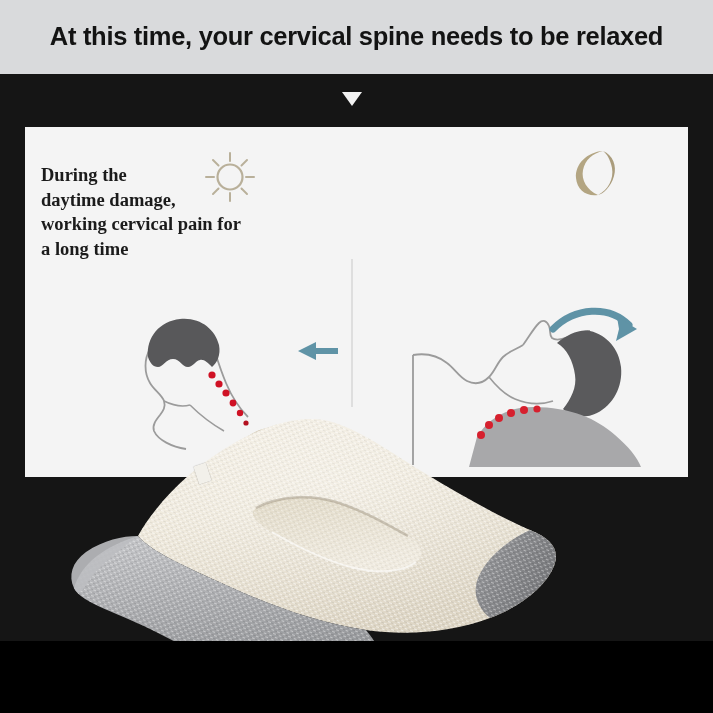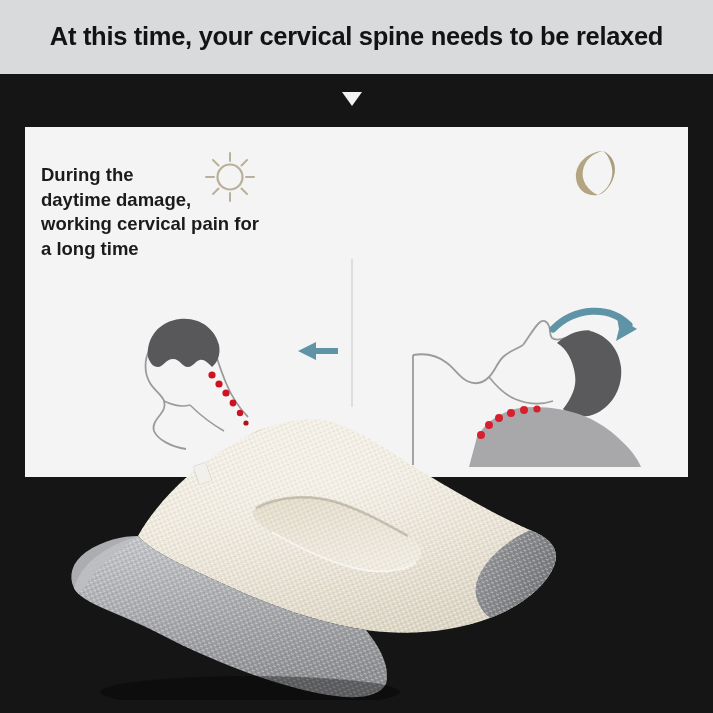--- a/index.html
+++ b/index.html
@@ -10,21 +10,21 @@
   body {
     width: 713px;
     height: 713px;
     overflow: hidden;
     background: #000000;
     font-family: "Liberation Sans", sans-serif;
   }
   #page {
     position: relative;
     width: 713px;
-    height: 713px;
+    height: 641px;
     background: #0369a1;
     overflow: hidden;
   }
 
   
   #header-band {
     position: absolute;
     left: 0;
     top: 0;
     width: 713px;
@@ -89,21 +89,21 @@
     left: 326px;
     top: 132px;
     width: 1.5px;
     height: 148px;
     background: #dedede;
   }
 
   
   .col-text {
     position: absolute;
-    font-family: Liberation Sans, sans-serif;
+    font-family: Liberation Serif, serif;
     font-size: 18.5px;
     font-weight: 600;
     color: #1b1b1b;
     line-height: 1.33;
     white-space: pre-line;
   }
   #left-text {
     left: 16px;
     top: 36px;
     width: 300px;

